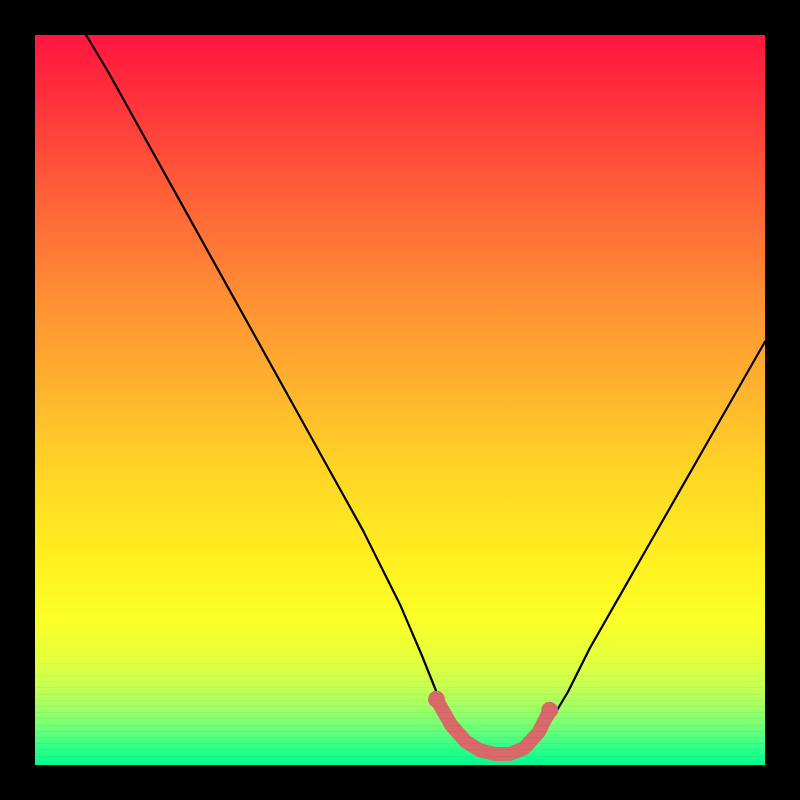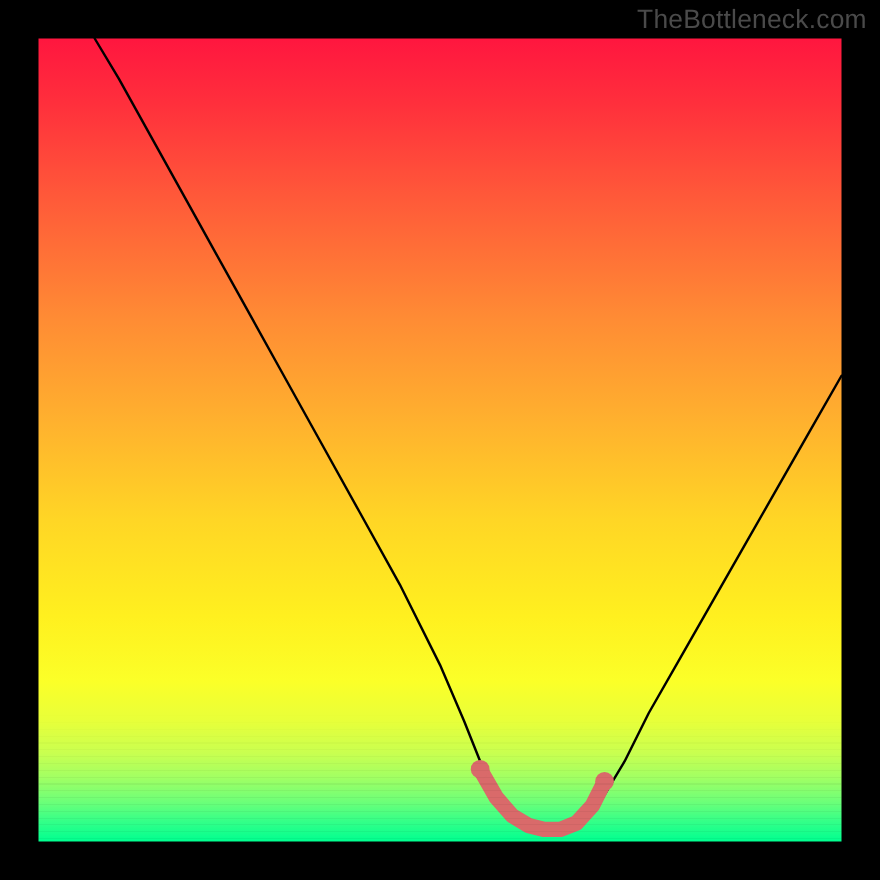--- a/index.html
+++ b/index.html
@@ -78,21 +78,20 @@
     top: 0;
     width: 730px;
     height: 730px;
     overflow: visible;
   }
 </style>
 </head>
 <body>
 
 <div class="frame">
-  <div class="watermark">TheBottleneck.com</div>
 
   <div class="plot">
     <svg class="curve" viewBox="0 0 730 730" preserveAspectRatio="none">
       <path id="curve-path" fill="none" stroke="#000" stroke-width="2.2" stroke-linecap="round" stroke-linejoin="round" d="M51.1 0.0 L73.0 36.5 L109.5 102.2 L146.0 167.9 L182.5 233.6 L219.0 299.3 L255.5 365.0 L292.0 430.7 L328.5 496.4 L365.0 569.4 L386.9 620.5 L401.5 657.0 L416.1 686.2 L438.0 708.1 L459.9 719.0 L481.8 719.0 L496.4 711.8 L511.0 693.5 L532.9 657.0 L554.8 613.2 L584.0 562.1 L613.2 511.0 L642.4 459.9 L671.6 408.8 L700.8 357.7 L730.0 306.6"></path>
       <path id="highlight-path" fill="none" stroke-width="14" stroke-linecap="round" stroke-linejoin="round" d="M401.5 664.3 L416.1 689.9 L430.7 706.6 L445.3 715.4 L459.9 719.0 L474.5 719.0 L489.1 713.2 L503.7 697.1 L514.6 675.3" stroke="#d96a6a"></path>
       <g id="highlight-dots">
           <circle cx="401.5" cy="664.3" r="8.5" fill="#d96a6a"></circle>
           <circle cx="514.6" cy="675.3" r="8.5" fill="#d96a6a"></circle>
         </g>
     </svg>

